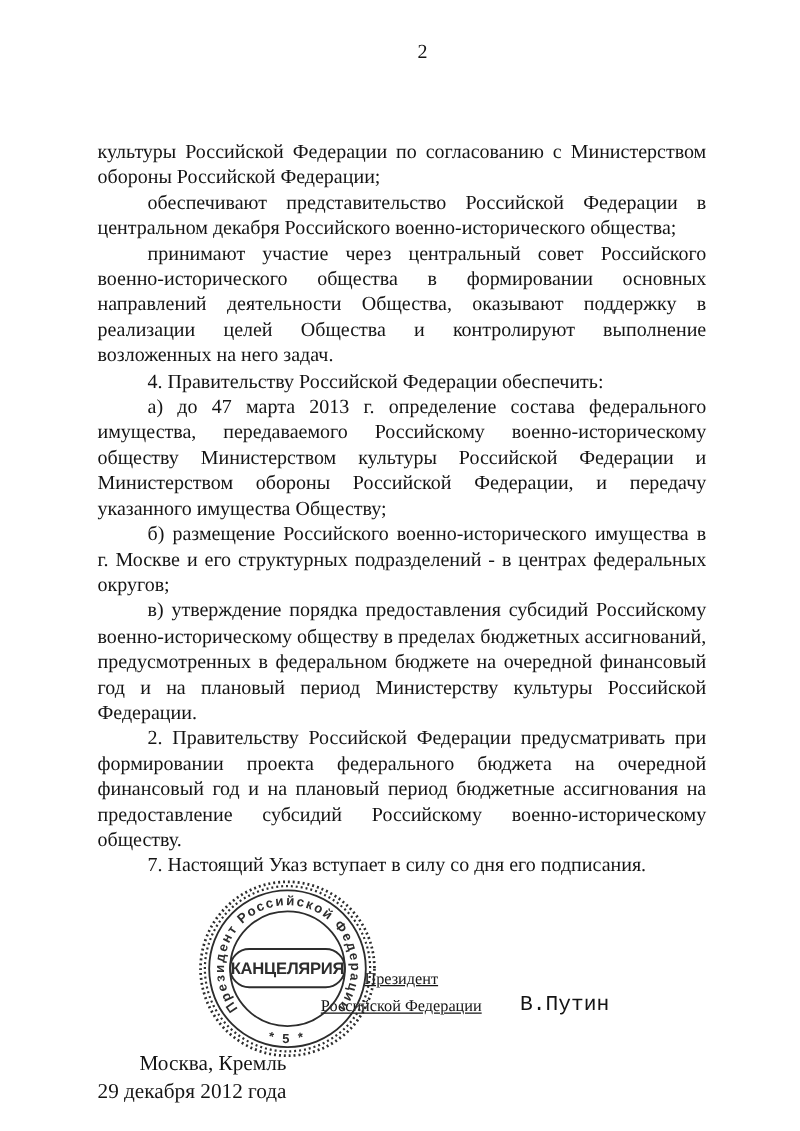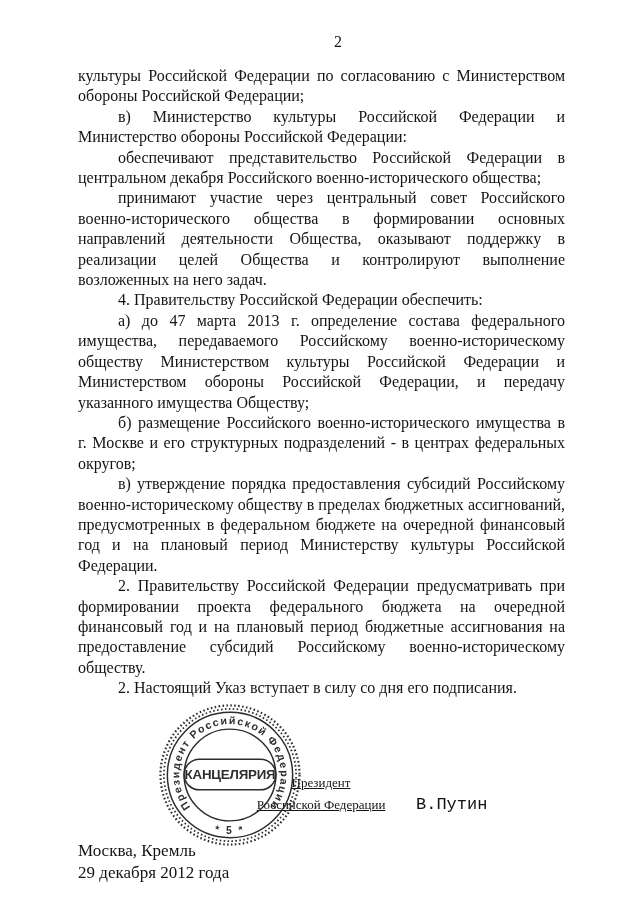--- a/index.html
+++ b/index.html
@@ -23,21 +23,21 @@
   .doc-body {
     position: absolute;
     top: 66px;
     left: 78px;
     width: 487px;
     font-size: 16px;
     line-height: 20.4px;
     text-align: justify;
   }
   .doc-body p { margin: 0; text-indent: 40px; }
-  .doc-body p.first { text-indent: 0; }
+  .doc-body p.first { text-indent: 0; margin-top: 46px; }
   .sig-title {
     position: absolute;
     left: 230px;
     top: 772px;
     width: 182px;
     text-align: center;
     font-size: 13px;
     line-height: 21.8px;
     white-space: nowrap;
     text-decoration: underline;
@@ -48,45 +48,45 @@
     top: 795px;
     font-size: 17px;
     font-family: Liberation Mono, monospace;
   }
   .footer {
     position: absolute;
     left: 78px;
     top: 840px;
     font-size: 17px;
     line-height: 21.9px;
+    text-align: right;
   }
   .stamp {
     position: absolute;
     left: 156px;
     top: 701px;
   }
 </style>
 </head>
 <body>
 
 <div class="page">
 
   <div class="page-number">2</div>
 
   <div class="doc-body">
     <p class="first">культуры Российской Федерации по согласованию с Министерством обороны Российской Федерации;</p>
-    <p>в) Министерство культуры Российской Федерации и Министерство обороны Российской Федерации:</p>
     <p>обеспечивают представительство Российской Федерации в центральном декабря Российского военно-исторического общества;</p>
     <p>принимают участие через центральный совет Российского военно-исторического общества в формировании основных направлений деятельности Общества, оказывают поддержку в реализации целей Общества и контролируют выполнение возложенных на него задач.</p>
     <p>4. Правительству Российской Федерации обеспечить:</p>
     <p>а) до 47 марта 2013 г. определение состава федерального имущества, передаваемого Российскому военно-историческому обществу Министерством культуры Российской Федерации и Министерством обороны Российской Федерации, и передачу указанного имущества Обществу;</p>
     <p>б) размещение Российского военно-исторического имущества в г. Москве и его структурных подразделений - в центрах федеральных округов;</p>
     <p>в) утверждение порядка предоставления субсидий Российскому военно-историческому обществу в пределах бюджетных ассигнований, предусмотренных в федеральном бюджете на очередной финансовый год и на плановый период Министерству культуры Российской Федерации.</p>
     <p>2. Правительству Российской Федерации предусматривать при формировании проекта федерального бюджета на очередной финансовый год и на плановый период бюджетные ассигнования на предоставление субсидий Российскому военно-историческому обществу.</p>
-    <p>2. Настоящий Указ вступает в силу со дня его подписания.</p>
+    <p>7. Настоящий Указ вступает в силу со дня его подписания.</p>
   </div>
 
   <div class="sig-title">
     <div>Президент</div>
     <div>Российской Федерации</div>
   </div>
   <div class="sig-name">В.Путин</div>
 
   <svg class="stamp" width="148" height="148" viewBox="0 0 150 150" xmlns="http://www.w3.org/2000/svg">
     <defs>

